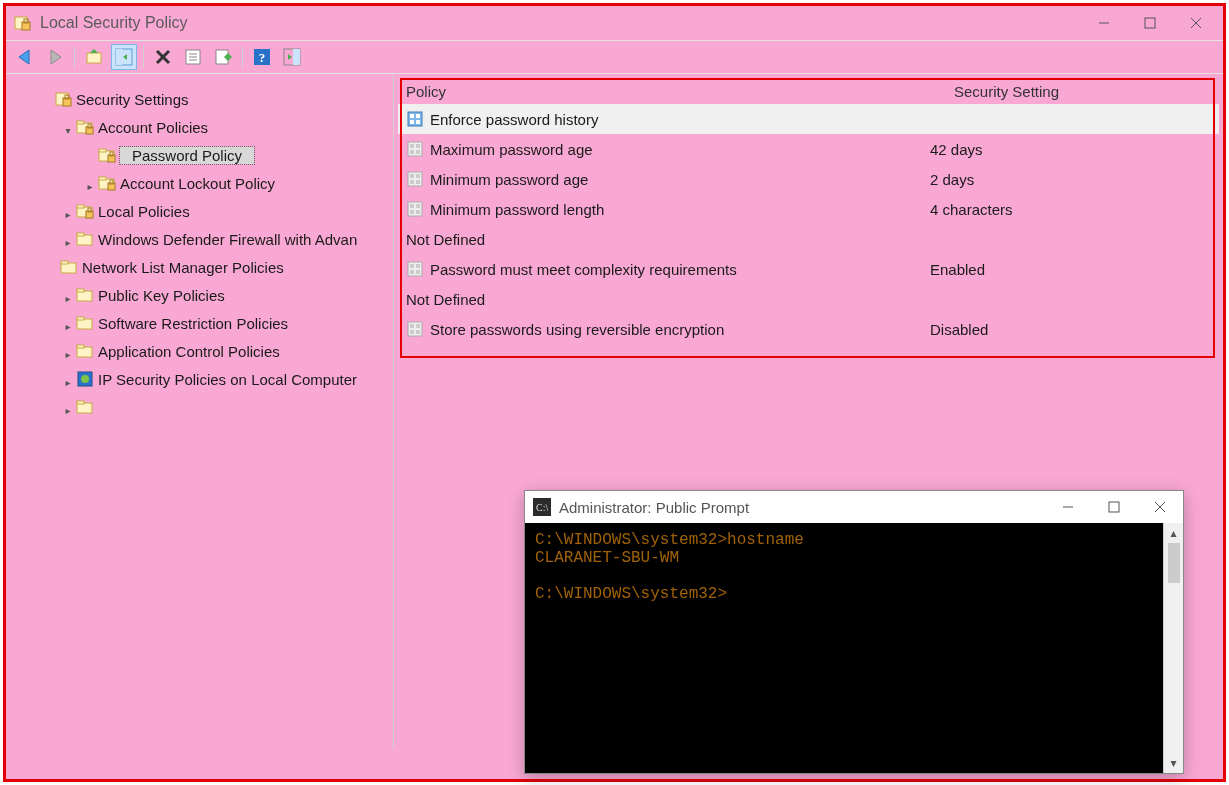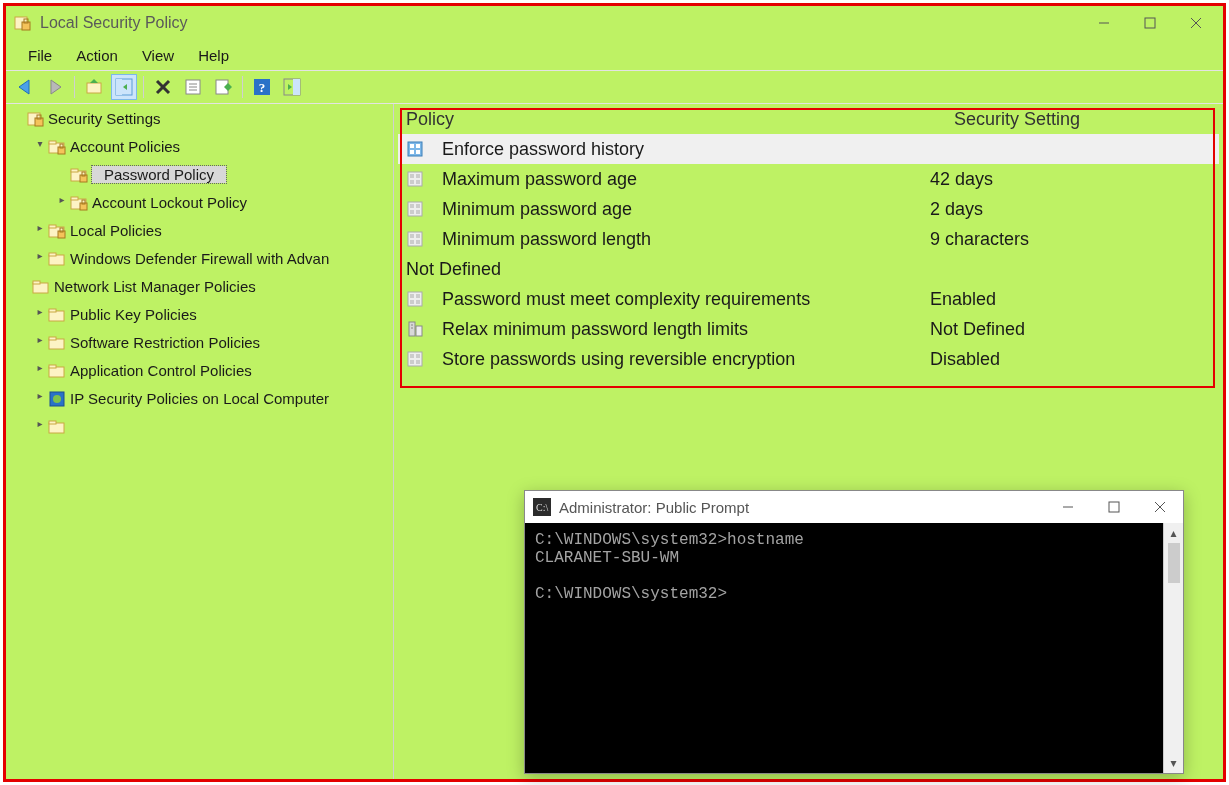--- a/index.html
+++ b/index.html
@@ -9,21 +9,21 @@
   background: #fff;
   width: 1229px;
   height: 785px;
   position: relative;
   overflow: hidden;
 }
 .outer-border {
   position: absolute;
   top: 3px; left: 3px; right: 3px; bottom: 3px;
   border: 3px solid #e40000;
-  background: #bef264;
+  background: #f9a8d4;
 }
 .titlebar {
   height: 34px;
   display: flex;
   align-items: center;
   padding: 0 4px 0 8px;
   color: #5a5a5a;
   font-size: 16px;
 }
 .titlebar .app-icon { width: 18px; height: 18px; margin-right: 8px; }
@@ -62,24 +62,25 @@
   height: calc(100% - 98px);
 }
 .tree-panel {
   width: 388px;
   border-right: 1px solid #d0d0d0;
   padding-top: 6px;
   overflow: hidden;
 }
 .tree { list-style: none; font-size: 15px; color: #1a1a1a; }
 .tree-row {
-  display: flex; align-items: flex-start;
+  display: flex; align-items: flex-end;
   height: 28px;
   white-space: nowrap;
   padding-right: 4px;
+  margin-left: 28px;
 }
 .twisty {
   width: 16px; text-align: center; color: #555; cursor: default;
   font-size: 10px;
 }
 .twisty.blank { visibility: hidden; }
 .node-icon { width: 18px; height: 18px; margin-right: 4px; flex-shrink: 0; }
 .tree-row.selected .label-wrap {
   background: #d8d8d8;
   outline: 1px dotted #666;
@@ -90,38 +91,38 @@
   position: relative;
   padding: 4px;
 }
 .grid-outline {
   position: absolute;
   top: 4px; left: 6px; right: 8px;
   height: 280px;
   border: 2px solid #e40000;
   pointer-events: none;
 }
-.grid { width: 100%; font-size: 18px; color: #1a1a1a; }
+.grid { width: 100%; font-size: 15px; color: #1a1a1a; }
 .grid-header {
   display: flex;
   height: 22px;
   align-items: flex-end;
   padding-left: 8px;
 }
 .grid-header .col1 { width: 548px; color: #333; }
 .grid-header .col2 { flex: 1; color: #333; margin-top: 19px; }
 .grid-body { padding-top: 4px; }
 .grid-row {
   display: flex; align-items: center;
   height: 30px;
   padding-left: 8px;
 }
 .grid-row.selected { background: #f0f0f0; }
 .row-icon { width: 18px; height: 18px; margin-right: 6px; flex-shrink: 0; }
-.grid-row .col1 { width: 524px; display: flex; align-items: center; gap: 12px; }
+.grid-row .col1 { width: 524px; display: flex; align-items: center; }
 .grid-row .col2 { flex: 1; }
 
 
 .cmd-window {
   position: absolute;
   left: 524px; top: 490px;
   width: 660px; height: 284px;
   border: 1px solid #888;
   background: #fff;
   box-shadow: 0 4px 16px rgba(0,0,0,0.25);
@@ -132,21 +133,21 @@
   padding-left: 8px; color: #555; font-size: 15px;
 }
 .cmd-title .cmd-icon { width: 18px; height: 18px; margin-right: 8px; }
 .cmd-title .title-text { flex: 1; }
 .cmd-body {
   flex: 1; position: relative;
   display: flex;
 }
 .cmd-term {
   flex: 1;
-  background: #000; color: #a3a3a3;
+  background: #000; color: #a16207;
   font-family: Consolas, "Courier New", monospace;
   font-size: 16px;
   padding: 8px 10px;
   white-space: pre;
 }
 .cmd-scroll {
   width: 20px; background: #f0f0f0;
   border-left: 1px solid #ccc;
   display: flex; flex-direction: column; align-items: center;
 }
@@ -183,26 +184,20 @@
         </div>
       <div class="win-btn">
           <svg width="12" height="12">
             <line x1="1" y1="1" x2="11" y2="11" stroke="#555"></line>
             <line x1="11" y1="1" x2="1" y2="11" stroke="#555"></line>
           </svg>
         </div>
     </div>
   </div>
 
-  <div class="menubar">
-    <span class="menu-item">File</span>
-    <span class="menu-item">Action</span>
-    <span class="menu-item">View</span>
-    <span class="menu-item">Help</span>
-  </div>
 
   <div class="toolbar">
     <div class="tool-btn">
         <svg width="20" height="20">
           <polygon points="14,3 4,10 14,17" fill="#4aa0e8" stroke="#1e6fb8"></polygon>
         </svg>
       </div>
     <div class="tool-btn">
         <svg width="20" height="20">
           <polygon points="6,3 16,10 6,17" fill="#b8b8b8" stroke="#888"></polygon>
@@ -450,52 +445,41 @@
                   <svg viewBox="0 0 18 18">
                     <rect x="2" y="2" width="14" height="14" fill="#eee" stroke="#aaa"></rect>
                     <rect x="4" y="4" width="4" height="4" fill="#ccc"></rect>
                     <rect x="10" y="4" width="4" height="4" fill="#ccc"></rect>
                     <rect x="4" y="10" width="4" height="4" fill="#ccc"></rect>
                     <rect x="10" y="10" width="4" height="4" fill="#ccc"></rect>
                   </svg>
                 </span>
                 <span>Minimum password length</span>
               </div>
-              <div class="col2">9 characters</div>
+              <div class="col2">4 characters</div>
             </div>
             <div class="grid-row">
               <div class="col2">Not Defined</div>
             </div>
             <div class="grid-row">
               <div class="col1">
                 <span class="row-icon">
                   <svg viewBox="0 0 18 18">
                     <rect x="2" y="2" width="14" height="14" fill="#eee" stroke="#aaa"></rect>
                     <rect x="4" y="4" width="4" height="4" fill="#ccc"></rect>
                     <rect x="10" y="4" width="4" height="4" fill="#ccc"></rect>
                     <rect x="4" y="10" width="4" height="4" fill="#ccc"></rect>
                     <rect x="10" y="10" width="4" height="4" fill="#ccc"></rect>
                   </svg>
                 </span>
                 <span>Password must meet complexity requirements</span>
               </div>
               <div class="col2">Enabled</div>
             </div>
             <div class="grid-row">
-              <div class="col1">
-                <span class="row-icon">
-                  <svg viewBox="0 0 18 18">
-                    <rect x="3" y="2" width="6" height="14" fill="#d8d8d8" stroke="#888"></rect>
-                    <rect x="10" y="6" width="6" height="10" fill="#eee" stroke="#888"></rect>
-                    <line x1="5" y1="5" x2="7" y2="5" stroke="#888"></line>
-                    <line x1="5" y1="8" x2="7" y2="8" stroke="#888"></line>
-                  </svg>
-                </span>
-                <span>Relax minimum password length limits</span>
-              </div>
               <div class="col2">Not Defined</div>
             </div>
             <div class="grid-row">
               <div class="col1">
                 <span class="row-icon">
                   <svg viewBox="0 0 18 18">
                     <rect x="2" y="2" width="14" height="14" fill="#eee" stroke="#aaa"></rect>
                     <rect x="4" y="4" width="4" height="4" fill="#ccc"></rect>
                     <rect x="10" y="4" width="4" height="4" fill="#ccc"></rect>
                     <rect x="4" y="10" width="4" height="4" fill="#ccc"></rect>

